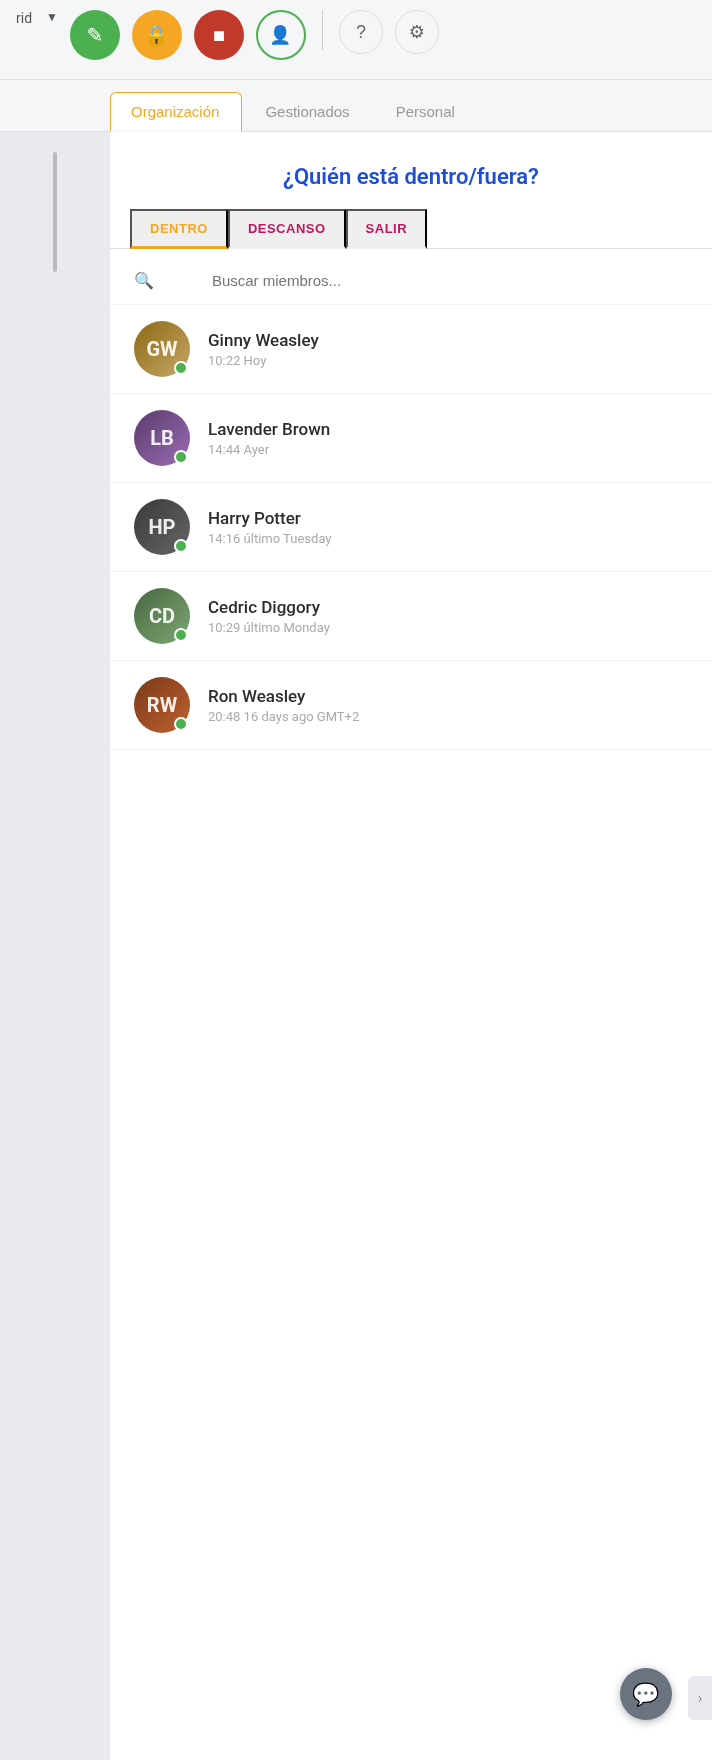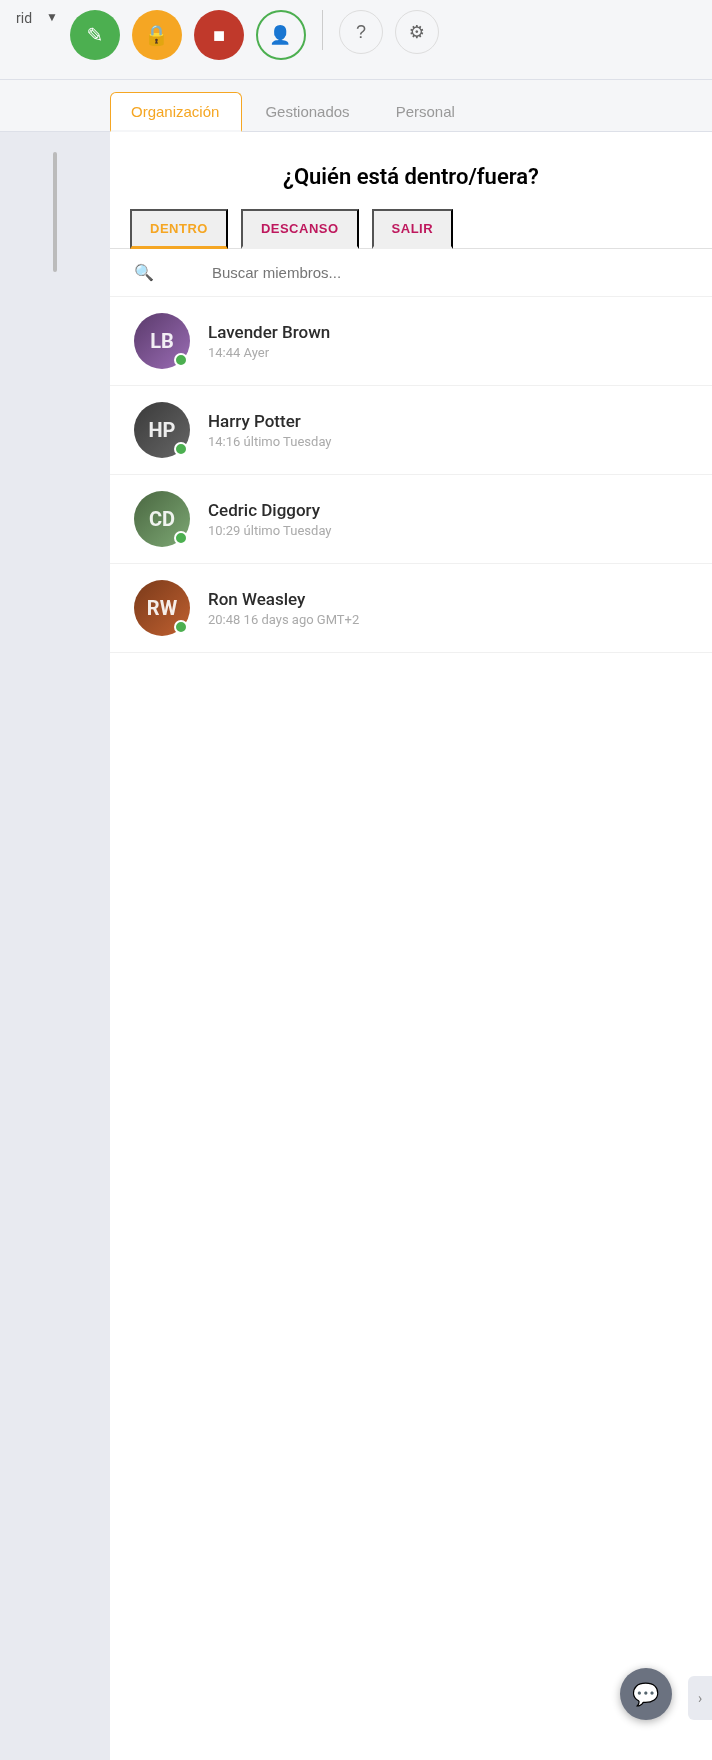--- a/index.html
+++ b/index.html
@@ -122,31 +122,30 @@
       background: #ffffff;
       min-height: 100%;
       position: relative;
     }
 
     
     .wio-title {
       text-align: center;
       font-size: 22px;
       font-weight: 600;
-      color: #000000;
+      color: #1d4ed8;
       padding: 32px 20px 20px;
     }
 
     
     .sub-tabs {
       display: flex;
       border-bottom: 1px solid #e0e0e0;
       padding: 0 20px;
-      margin-bottom: 0;
-      gap: 13px;
+      margin-bottom: 8px;
     }
     .sub-tab {
       font-size: 13px;
       font-weight: 600;
       letter-spacing: 0.5px;
       padding: 10px 18px;
       cursor: pointer;
       color: #be185d;
       border-bottom: 3px solid transparent;
       margin-bottom: -1px;
@@ -347,20 +346,32 @@
       <button class="sub-tab">SALIR</button>
     </div>
 
     <div class="search-bar">
       <span class="search-icon">🔍</span>
       <input class="search-input" type="text" placeholder="Buscar miembros..." style="">
     </div>
 
     <div class="member-list">
 
+      <div class="member-item">
+        <div class="avatar-wrapper">
+          <div class="avatar-img av-ginny">
+            <span class="avatar-face">GW</span>
+          </div>
+          <div class="online-dot"></div>
+        </div>
+        <div class="member-info">
+          <div class="member-name">Ginny Weasley</div>
+          <div class="member-time">10:22 Hoy</div>
+        </div>
+      </div>
 
       <div class="member-item">
         <div class="avatar-wrapper">
           <div class="avatar-img av-lavender">
             <span class="avatar-face">LB</span>
           </div>
           <div class="online-dot"></div>
         </div>
         <div class="member-info">
           <div class="member-name">Lavender Brown</div>
@@ -383,21 +394,21 @@
 
       <div class="member-item">
         <div class="avatar-wrapper">
           <div class="avatar-img av-cedric">
             <span class="avatar-face">CD</span>
           </div>
           <div class="online-dot"></div>
         </div>
         <div class="member-info">
           <div class="member-name">Cedric Diggory</div>
-          <div class="member-time">10:29 último Tuesday</div>
+          <div class="member-time">10:29 último Monday</div>
         </div>
       </div>
 
       <div class="member-item">
         <div class="avatar-wrapper">
           <div class="avatar-img av-ron">
             <span class="avatar-face">RW</span>
           </div>
           <div class="online-dot"></div>
         </div>

